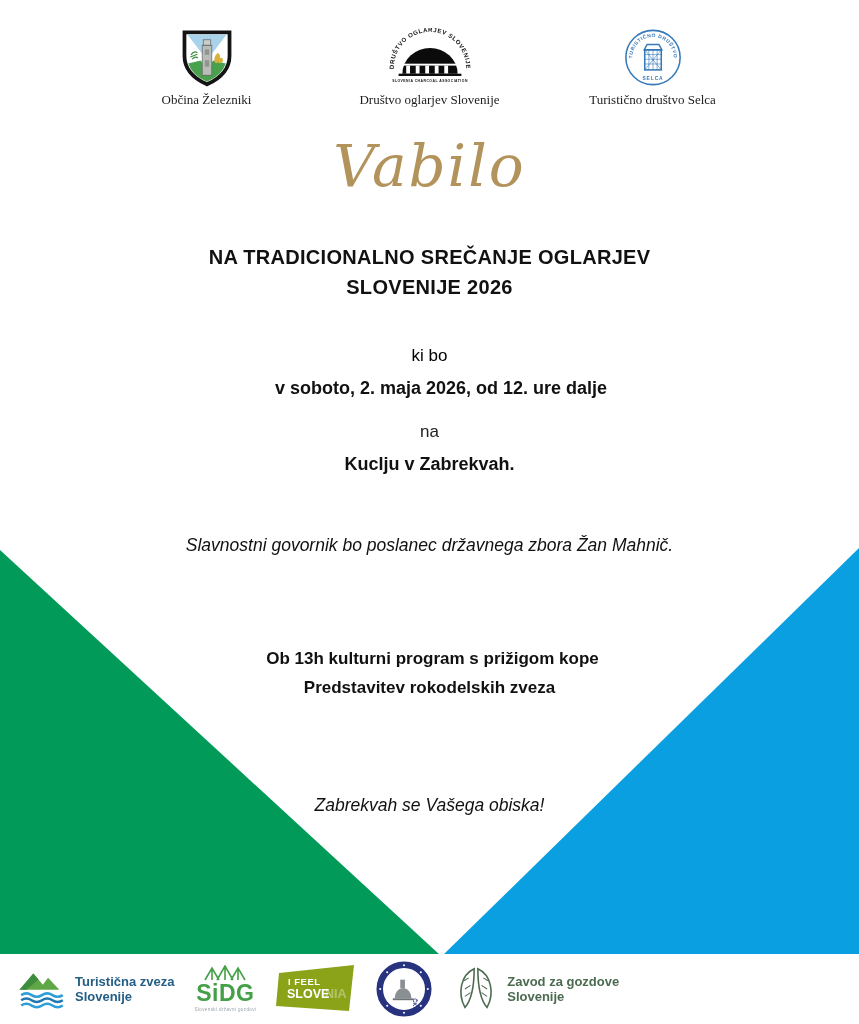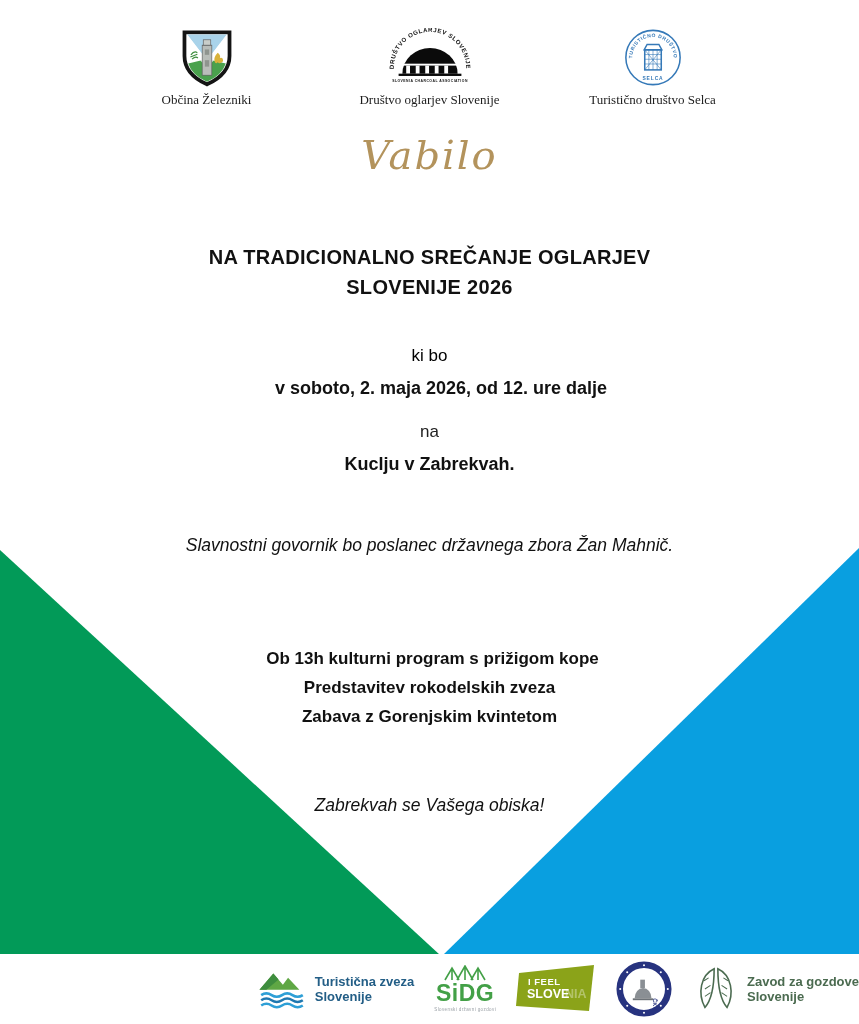--- a/index.html
+++ b/index.html
@@ -18,42 +18,42 @@
   .logo-block{width:185px;display:flex;flex-direction:column;align-items:center;justify-content:flex-end;height:80px;}
   .logo-caption{
     margin-top:5px;font-family:"Liberation Serif",serif;
     font-size:13px;color:#1c1c1c;white-space:nowrap;
   }
   
   .cline{position:absolute;left:0;right:0;text-align:center;z-index:3;}
   .vabilo{
     top:132px;
     font-family:"DejaVu Serif",serif;font-style:italic;
-    font-size:40px;color:#b3935c;letter-spacing:2px;
+    font-size:58px;color:#b3935c;letter-spacing:2px;
   }
   .main-title{
     top:242px;font-size:20px;font-weight:bold;line-height:30px;
     letter-spacing:.3px;
   }
   .main-title span{display:block;max-width:540px;margin:0 auto;}
   .t-kibo{top:346px;font-size:17px;color:#000000;}
   .t-date{top:378px;font-size:18px;font-weight:bold;margin-left:23px;}
   .t-na{top:422px;font-size:17px;color:#222;}
   .t-loc{top:454px;font-size:18px;font-weight:bold;}
   .t-speaker{top:535px;font-size:17.5px;font-style:italic;}
   .t-prog-head{top:585px;font-size:18px;font-weight:bold;letter-spacing:.5px;}
   .t-prog1{top:615px;font-size:17px;font-weight:bold;}
   .t-prog2{top:649px;font-size:17px;font-weight:bold;padding-left:6px;}
   .t-prog3{top:678px;font-size:17px;font-weight:bold;}
   .t-prog4{top:707px;font-size:17px;font-weight:bold;}
   .t-closing{top:795px;font-size:17.5px;font-style:italic;}
   
   .footer{
     position:absolute;left:0;right:0;bottom:0;height:70px;background:#ffffff;z-index:4;
-    display:flex;align-items:center;justify-content:flex-end;gap:20px;padding-left:16px;
+    display:flex;align-items:center;justify-content:flex-start;gap:20px;padding-left:16px;
   }
   .f-item{display:flex;align-items:center;gap:7px;}
   .tzs-text{font-size:13px;font-weight:bold;color:#235e86;line-height:15px;}
   .sidg{display:flex;flex-direction:column;align-items:center;line-height:1;}
   .sidg-word{font-size:23px;font-weight:bold;color:#43a047;letter-spacing:.5px;}
   .sidg-sub{font-size:4.5px;color:#9aa0a6;margin-top:3px;letter-spacing:.4px;}
   .zgs-text{font-size:13px;font-weight:bold;color:#4b6b50;line-height:15px;}
 </style>
 </head>
 <body>
@@ -132,21 +132,20 @@
 
   <div class="cline t-kibo">ki bo</div>
   <div class="cline t-date">v soboto, 2. maja 2026, od 12. ure dalje</div>
   <div class="cline t-na">na</div>
   <div class="cline t-loc">Kuclju v Zabrekvah.</div>
 
   <div class="cline t-speaker">Slavnostni govornik bo poslanec državnega zbora Žan Mahnič.</div>
 
   <div class="cline t-prog2">Ob 13h kulturni program s prižigom kope</div>
   <div class="cline t-prog3">Predstavitev rokodelskih zveza</div>
-  <div class="cline t-prog4">Zabava z Gorenjskim kvintetom</div>
 
   <div class="cline t-closing">Zabrekvah se Vašega obiska!</div>
 
   <div class="footer">
 
     <div class="f-item">
       <svg width="52" height="46" viewBox="0 0 60 52">
         <polygon points="4,27 20,8 31,21 37,13 50,27" fill="#5fa744"></polygon>
         <polygon points="4,27 20,8 26,15 12,27" fill="#3e8d3e"></polygon>
         <path d="M6 33 q6 -4 12 0 t12 0 t12 0 t12 0" stroke="#2e9fd6" stroke-width="3" fill="none"></path>

